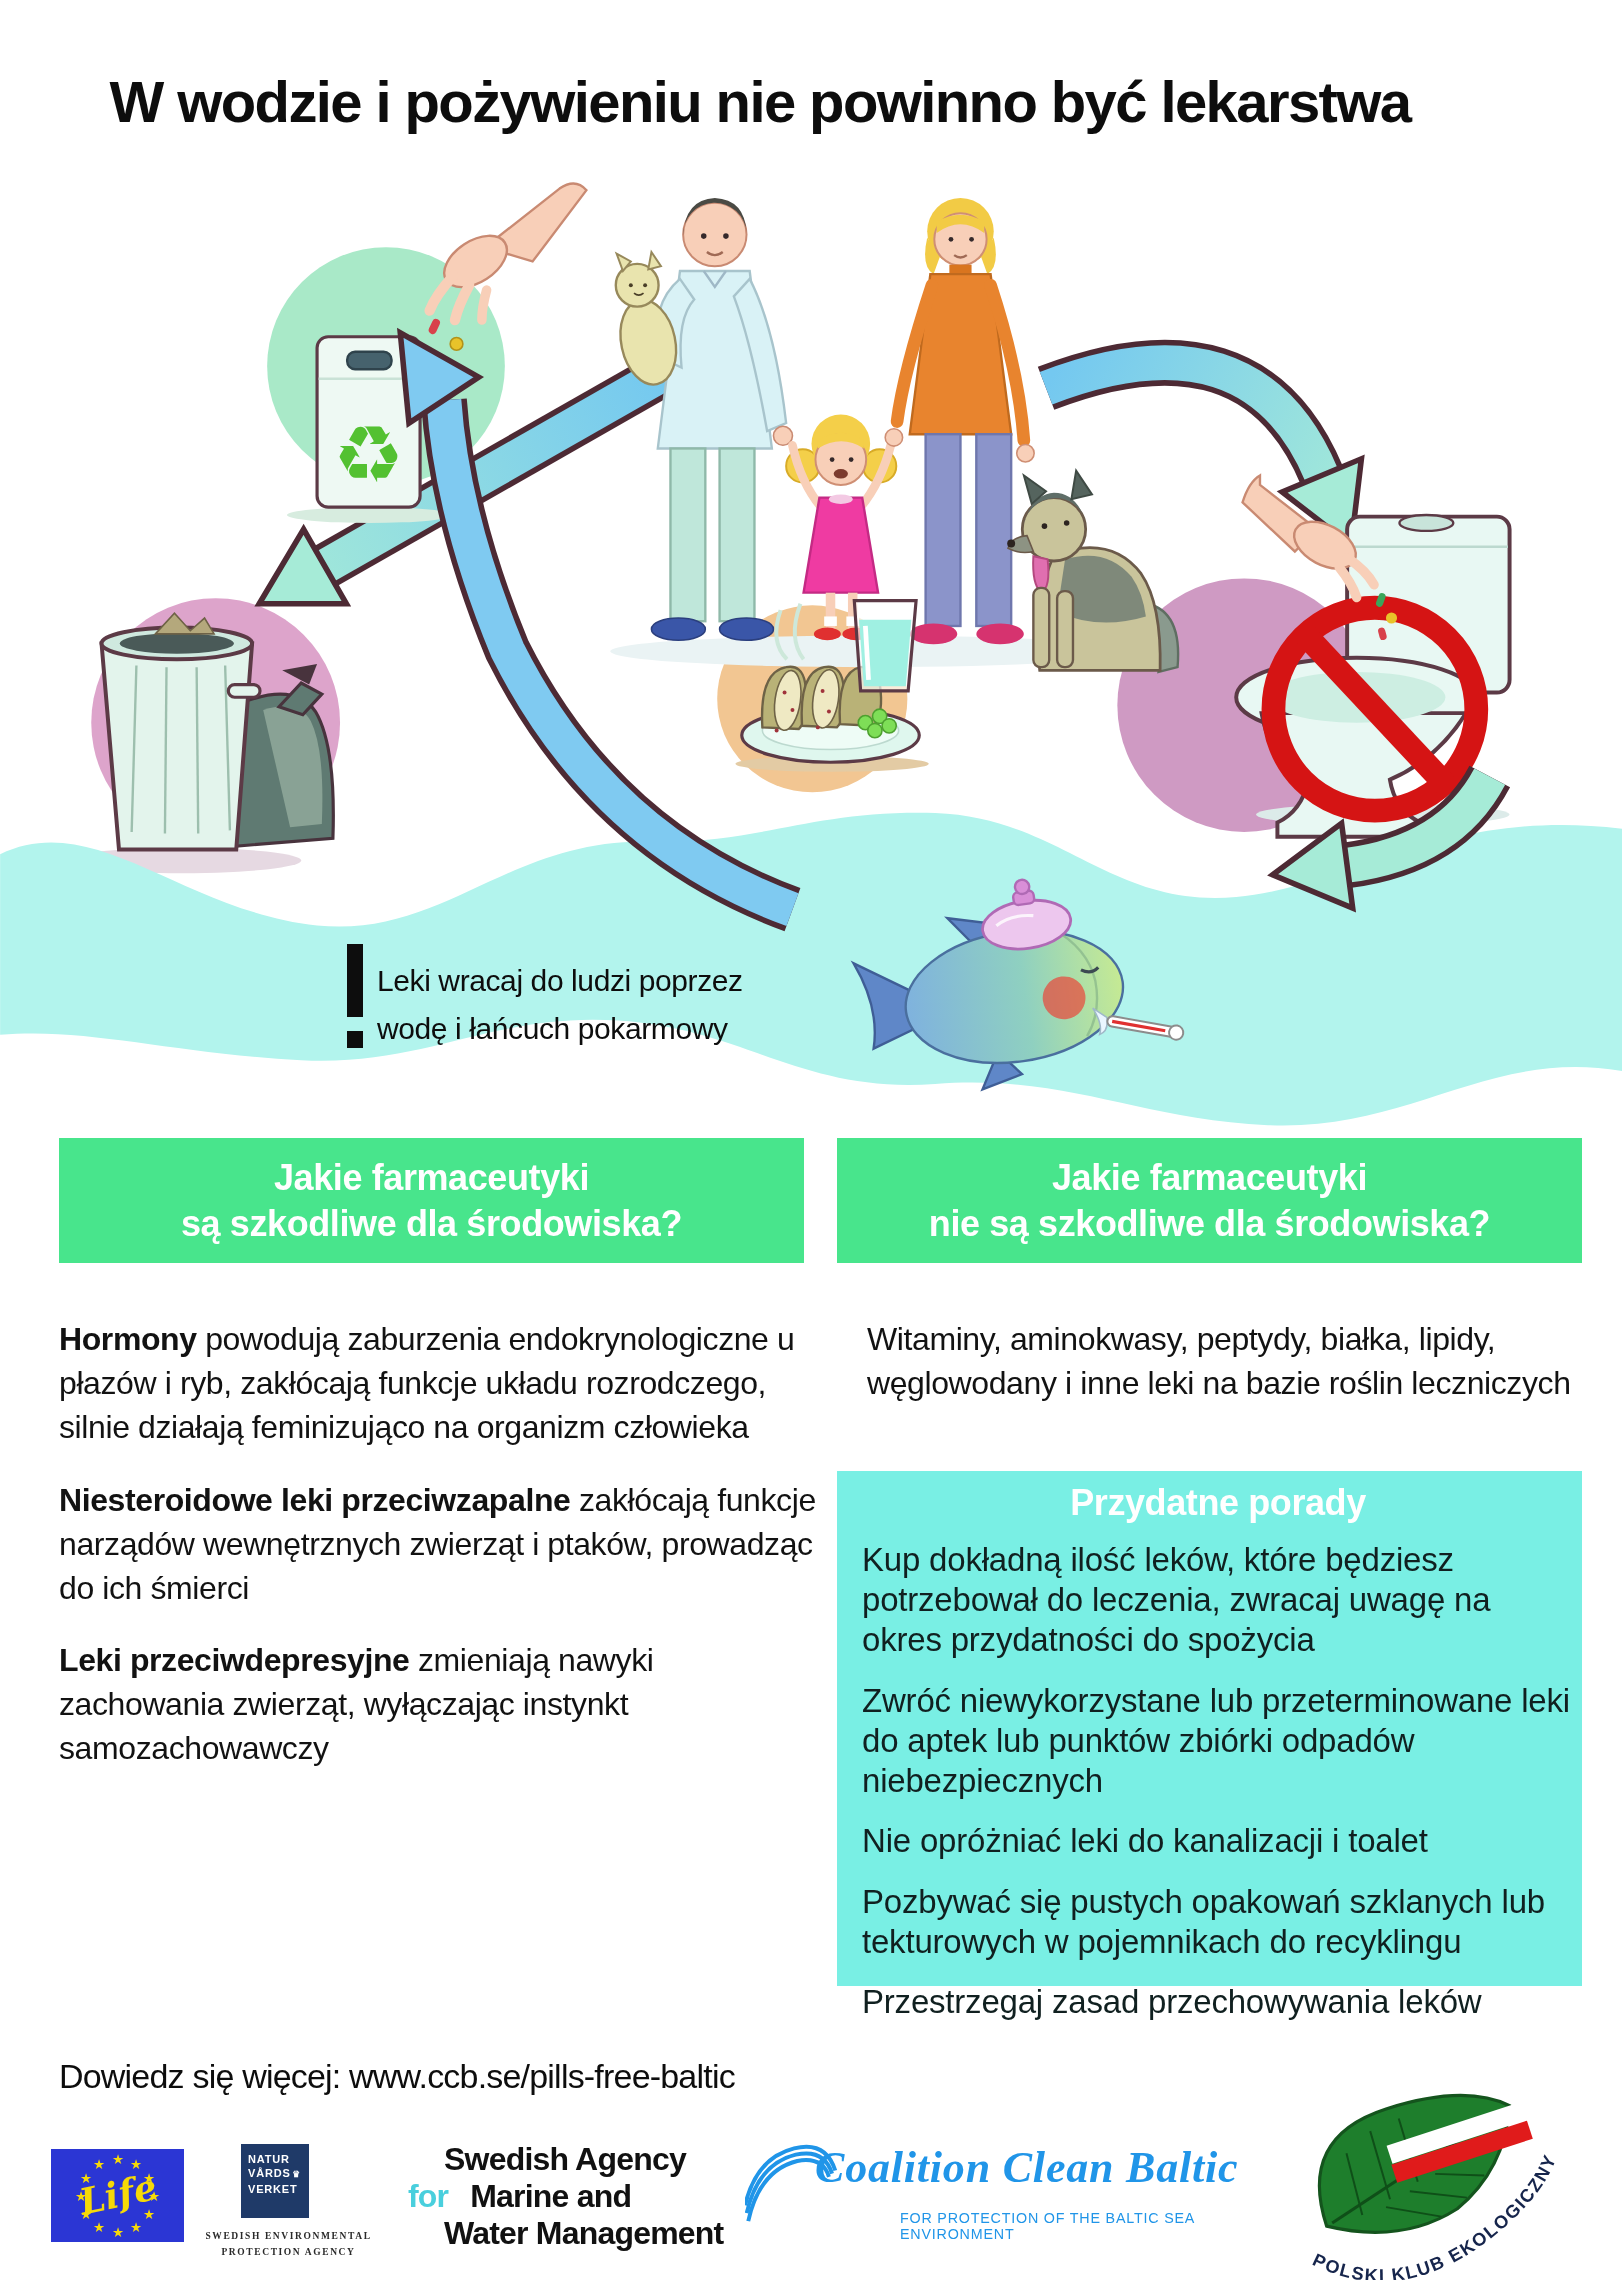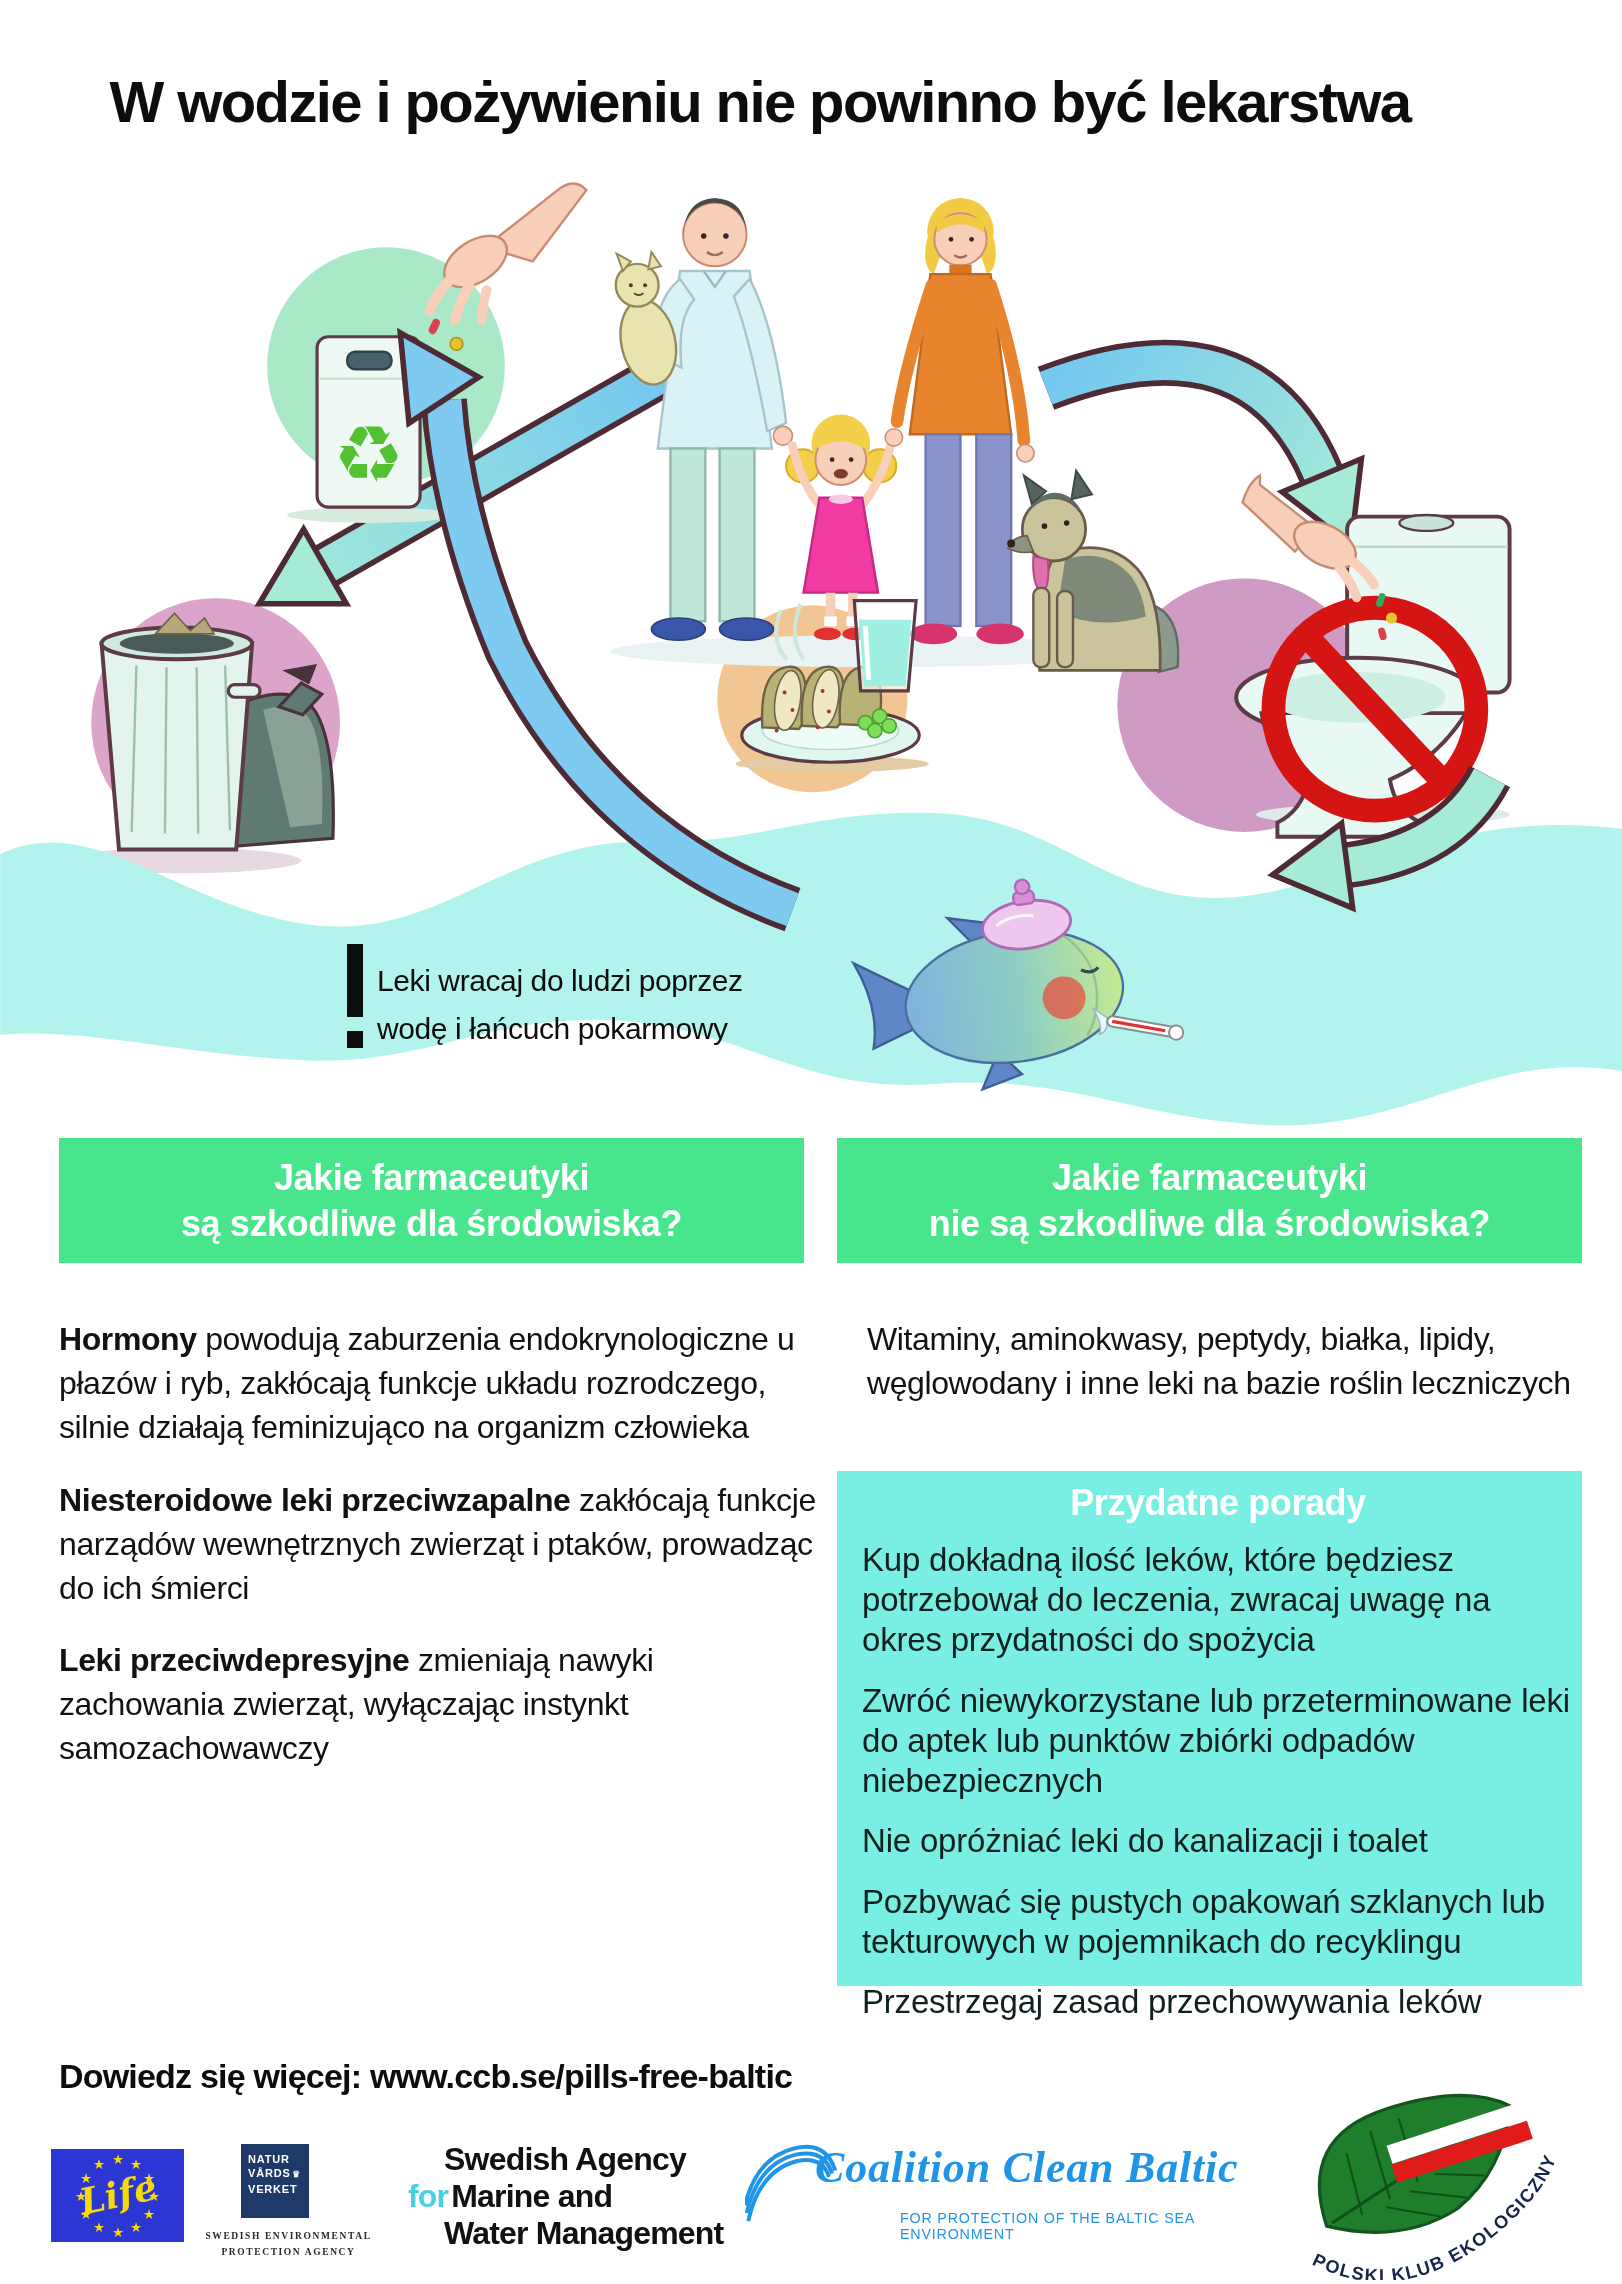--- a/index.html
+++ b/index.html
@@ -23,33 +23,33 @@
   .col-left{left:59px;top:1317px;width:761px;font-size:32px;line-height:44px;letter-spacing:-0.4px;}
   .col-left p{margin:0 0 28.5px 0;}
   .col-left b{font-weight:bold;}
   .col-right-intro{left:867px;top:1317px;width:713px;font-size:32px;line-height:44px;letter-spacing:-0.4px;}
   
   .tips-box{left:837px;top:1471px;width:745px;height:515px;background:#79efe4;box-sizing:border-box;
             padding:11px 8px 0 25px;}
   .tips-title{text-align:center;color:#ffffff;font-size:36px;font-weight:bold;margin-bottom:16px;letter-spacing:-0.4px;}
   .tip{font-size:33px;line-height:40px;letter-spacing:-0.2px;margin-bottom:20.6px;color:#102020;}
   
-  .more-info{left:59px;top:2057px;font-size:34px;font-weight:bold;letter-spacing:-0.8px;color:#0d0d0d;}
+  .more-info{left:59px;top:2057px;font-size:34px;font-weight:normal;letter-spacing:-0.8px;color:#0d0d0d;}
   .eu-life{left:51px;top:2149px;width:133px;height:93px;background:#2b36d4;}
   .eu-star{position:absolute;color:#f6d908;font-size:13.5px;transform:translate(-50%,-50%);}
   .life-script{position:absolute;left:50%;top:50%;transform:translate(-50%,-55%) rotate(-12deg);
                font-family:"DejaVu Serif",serif;font-style:italic;font-weight:bold;font-size:36px;color:#f6d908;}
   .nvv-box{left:241px;top:2144px;width:68px;height:74px;background:#1f3a68;color:#ffffff;
            box-sizing:border-box;padding:8px 0 0 7.1px;font-size:11px;font-weight:bold;line-height:14.3px;letter-spacing:0.8px;}
   .nvv-crown{font-size:8.7px;margin-left:1.6px;}
   .nvv-sub{left:196px;top:2228px;width:185px;text-align:center;font-family:"Liberation Serif",serif;
            font-size:9.5px;font-weight:bold;letter-spacing:1.6px;line-height:16px;color:#2a2a2a;}
   .swam{left:408px;top:2141px;font-size:32px;font-weight:bold;line-height:37px;letter-spacing:-0.8px;color:#111;}
   .swam .ind{padding-left:36px;}
-  .swam .for{color:#49cfdd;margin-right:3px;}
+  .swam .for{color:#49cfdd;margin-right:22px;}
   .ccb{left:745px;top:2136px;width:523px;height:111px;}
   .ccb-name{position:absolute;left:70px;top:6.3px;font-family:"Liberation Serif",serif;font-style:italic;
             font-weight:bold;font-size:44px;color:#2095e8;letter-spacing:0.8px;}
   .ccb-sub{position:absolute;left:155px;top:74px;font-size:14.3px;color:#2095e8;letter-spacing:0.8px;}
   .pke{left:1291px;top:2082px;width:301px;height:198px;}
 </style>
 </head>
 <body>
 
 <div class="poster">

